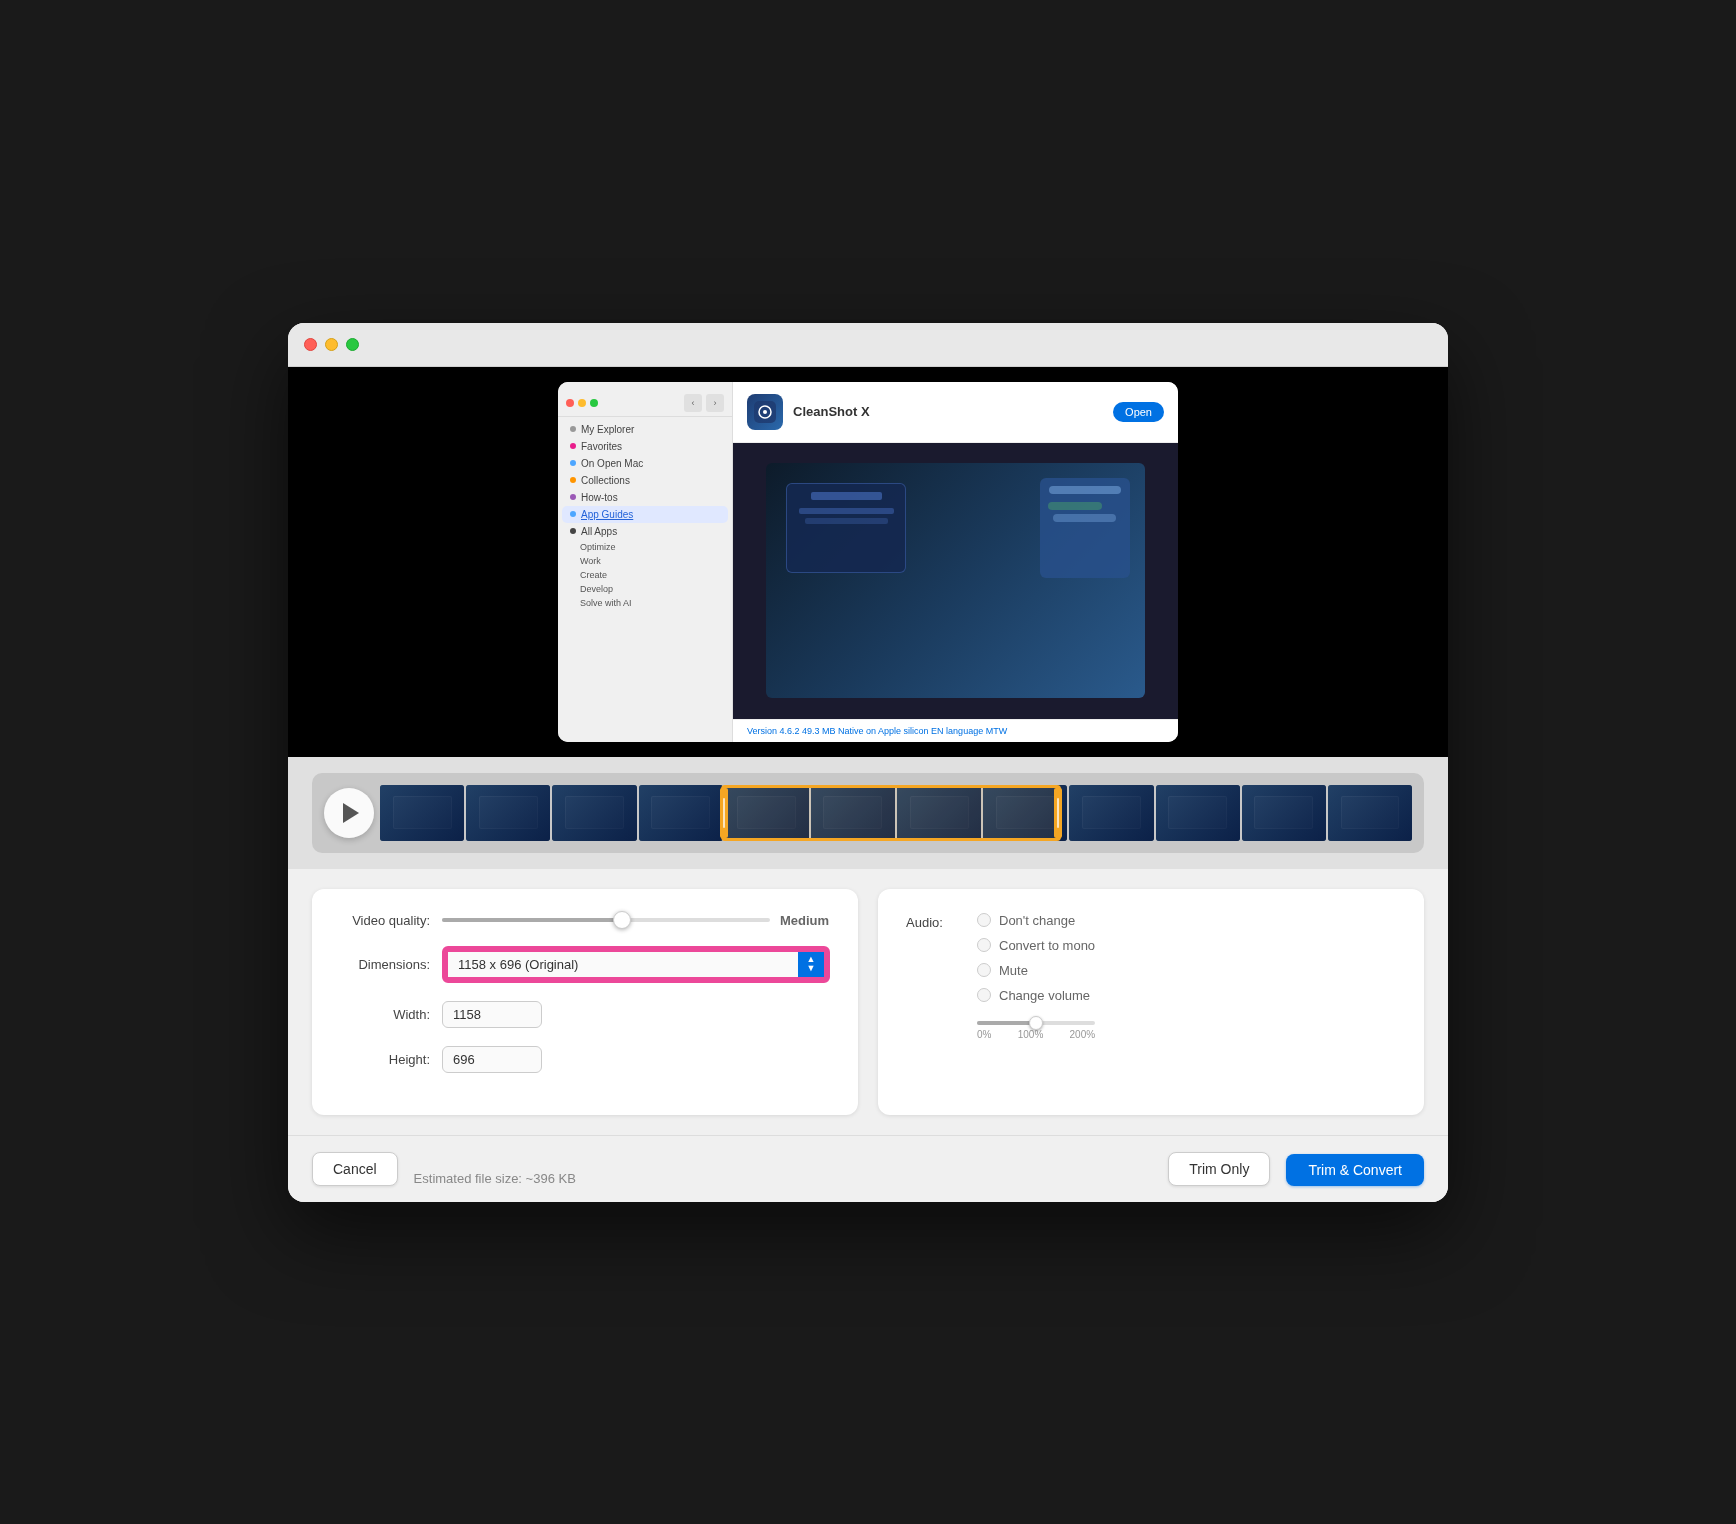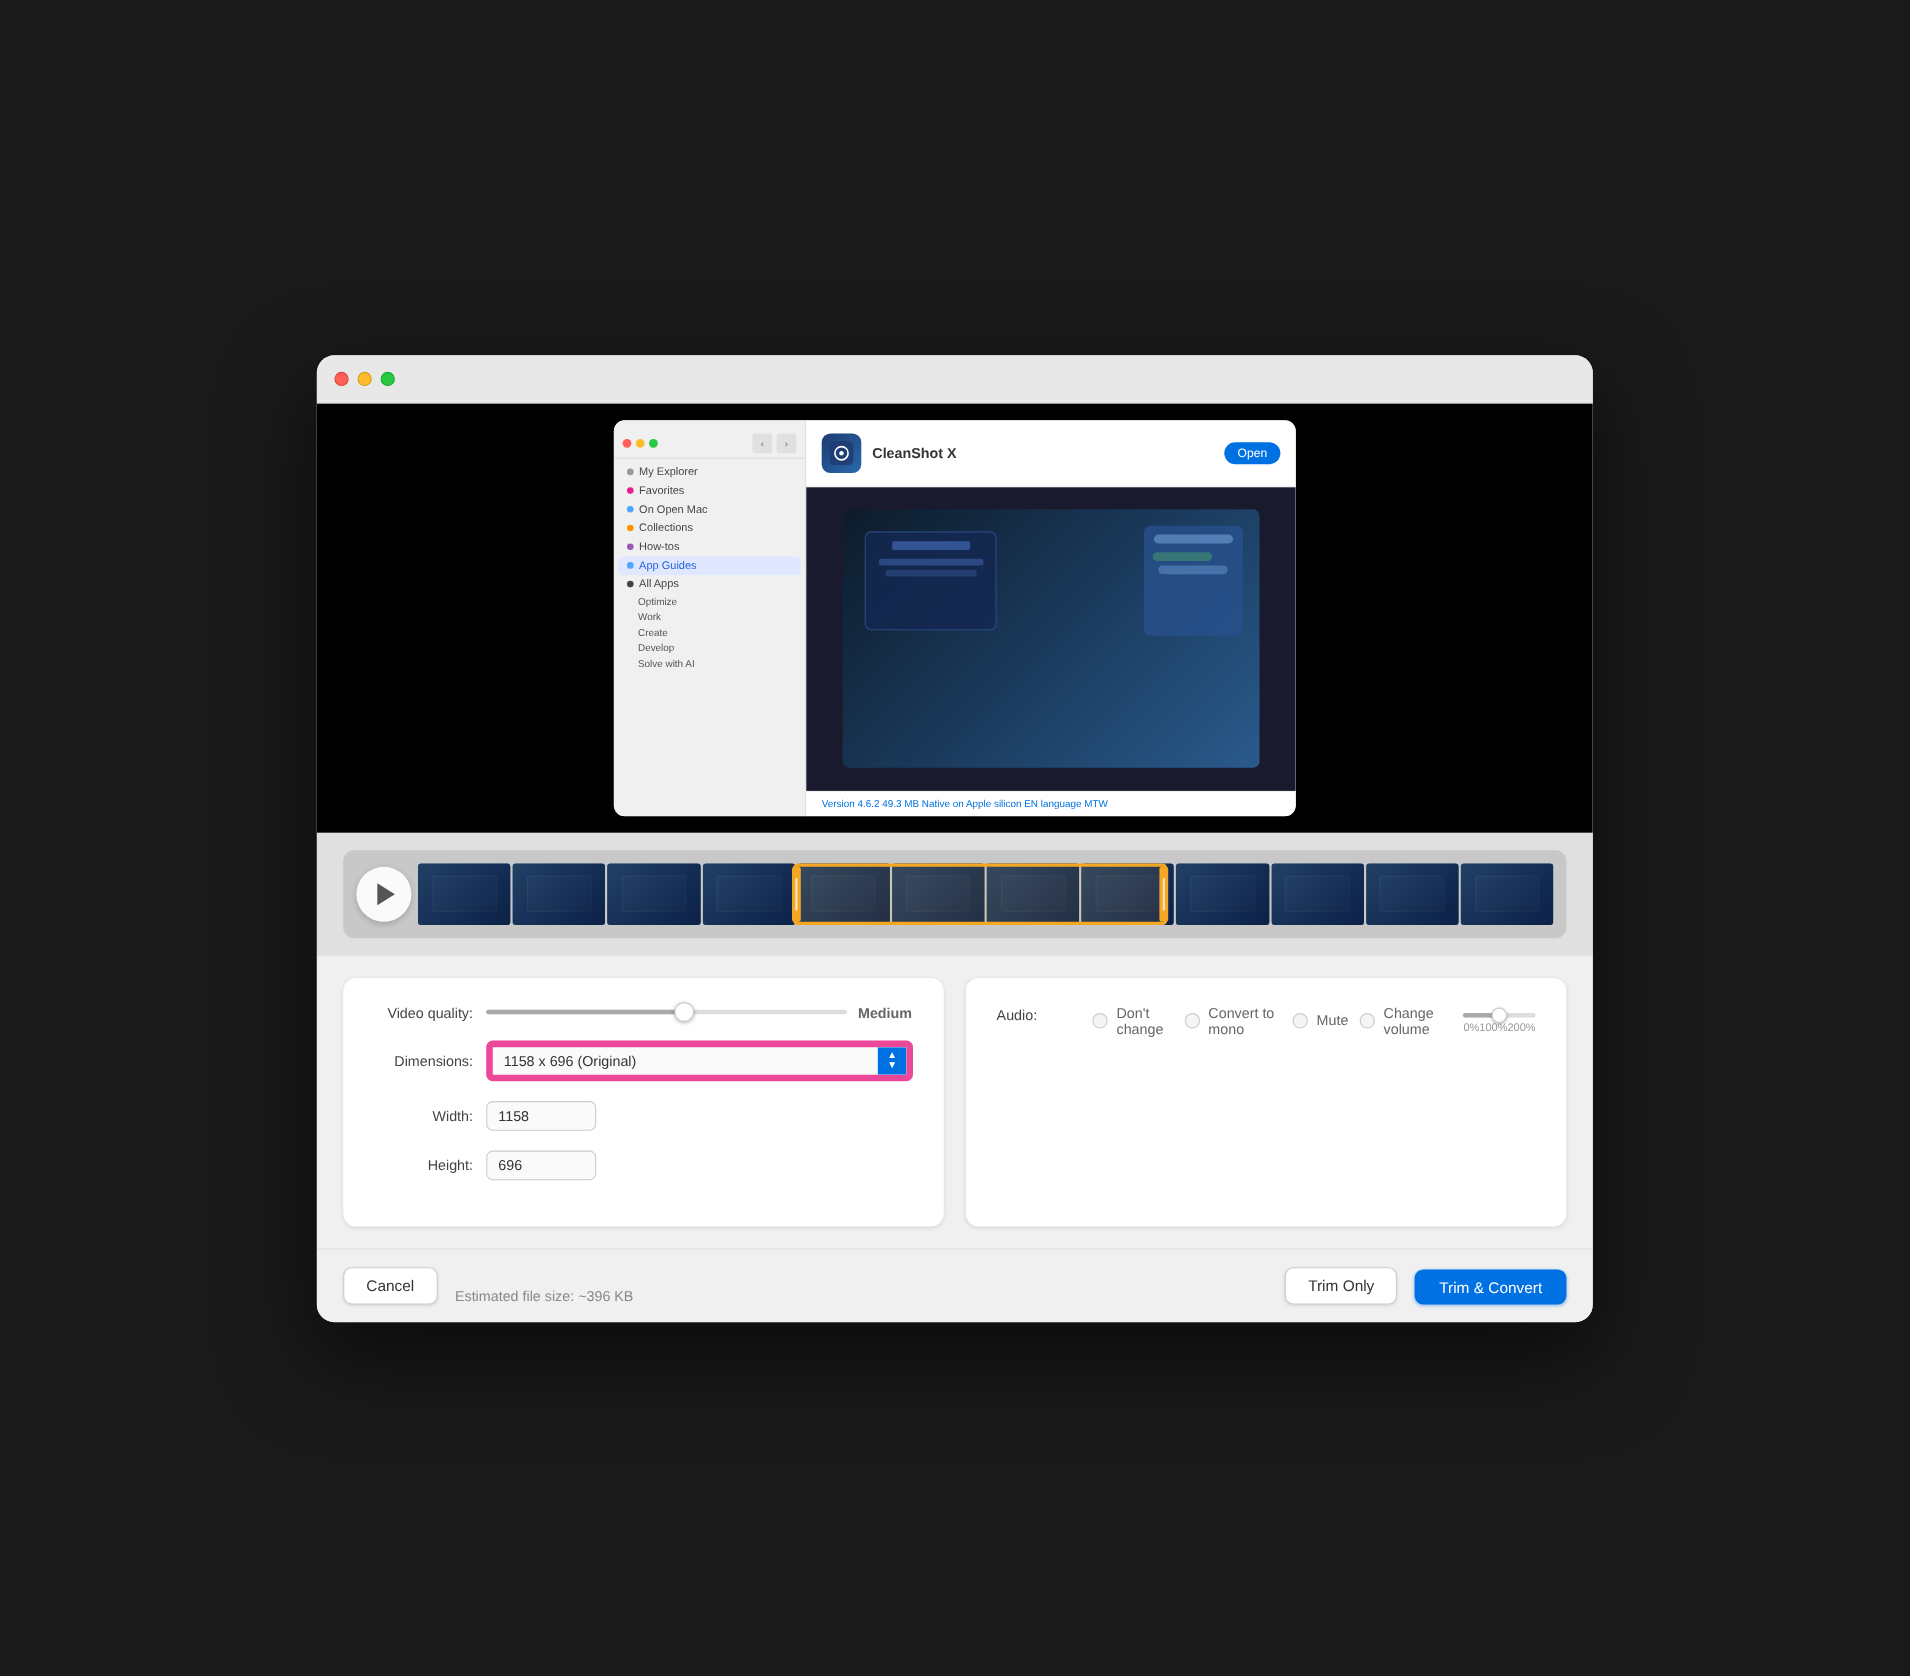--- a/index.html
+++ b/index.html
@@ -122,20 +122,21 @@
       font-size: 10px;
       color: #444;
     }
 
     .mockup-sidebar-item.active {
       background: #e0e8ff;
       color: #2463d9;
       border-radius: 5px;
       margin: 0 4px;
       padding: 3px 8px;
+      text-decoration: underline;
     }
 
     .mockup-sidebar-dot {
       width: 6px;
       height: 6px;
       border-radius: 50%;
       background: #999;
       flex-shrink: 0;
     }
 
@@ -494,23 +495,22 @@
 
     .audio-label {
       font-size: 13px;
       color: #444;
       min-width: 55px;
       padding-top: 2px;
     }
 
     .audio-options {
       display: flex;
-      flex-direction: row;
+      flex-direction: column;
       gap: 10px;
-      margin-left: 16px;
     }
 
     .radio-option {
       display: flex;
       align-items: center;
       gap: 8px;
       font-size: 13px;
       color: #666;
     }
 

